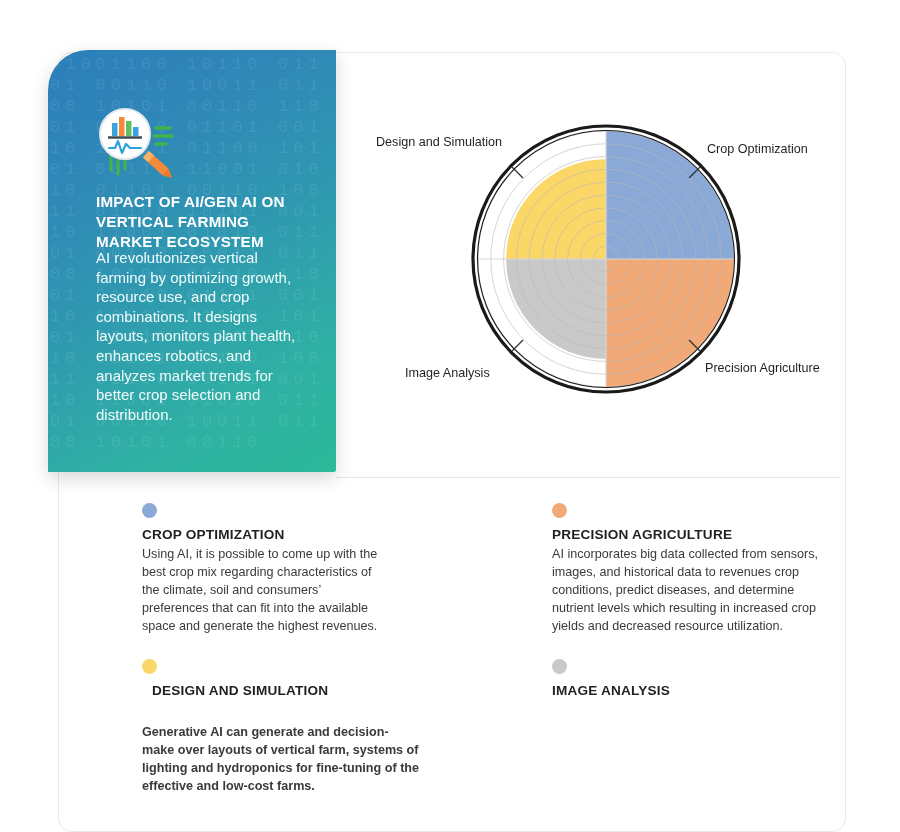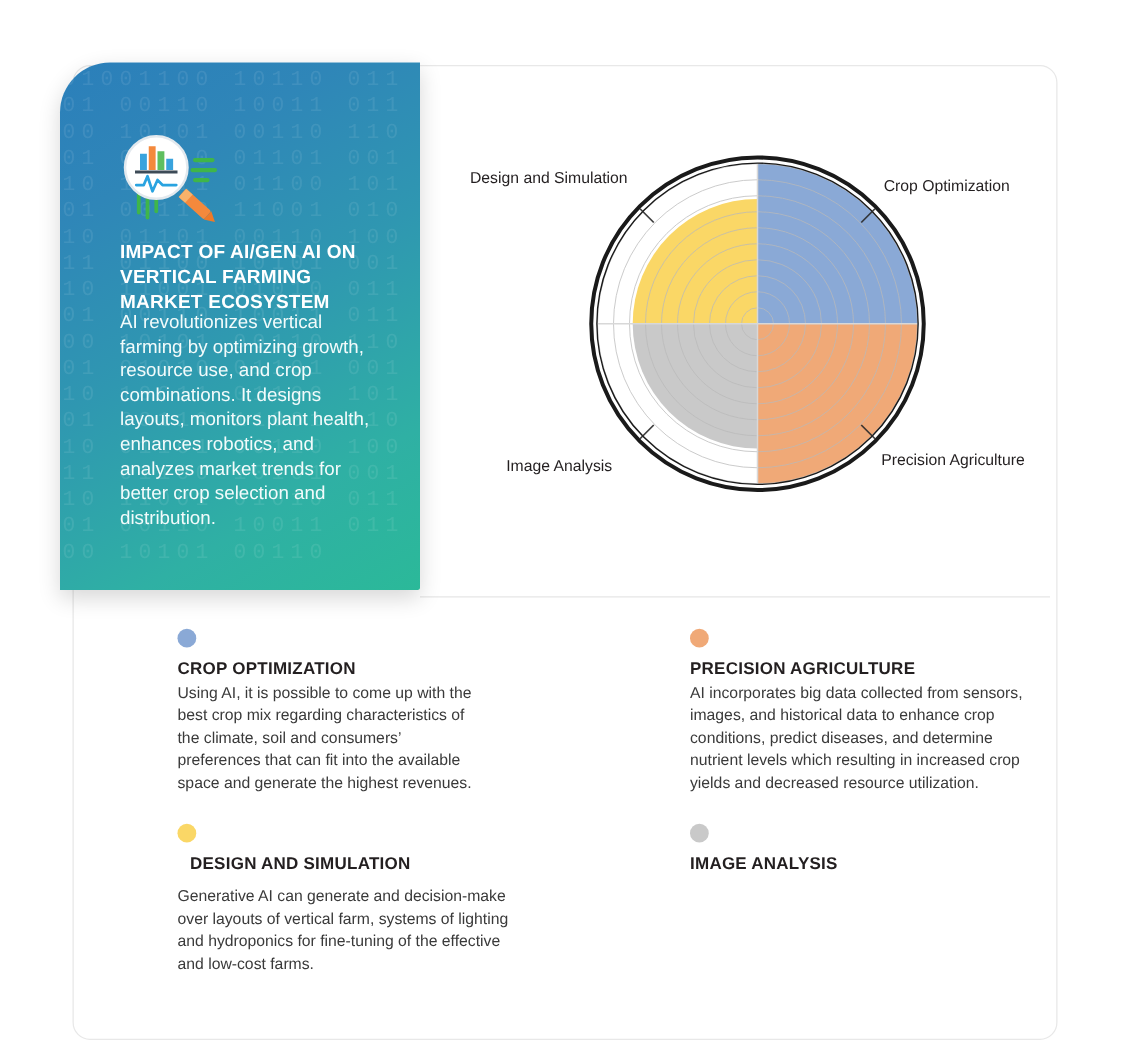--- a/index.html
+++ b/index.html
@@ -147,21 +147,21 @@
     margin-bottom: 3px;
   }
   .legend-desc {
     font-size: 12.6px;
     line-height: 18px;
     color: #3a3a3a;
   }
   .w-narrow .legend-desc { width: 240px; }
   .w-wide   .legend-desc { width: 282px; }
   .indent .legend-title { padding-left: 10px; }
-  .indent .legend-desc  { margin-top: 10px; width: 278px; }
+  .indent .legend-desc  { margin-top: 25px; width: 278px; font-weight: bold; }
 </style>
 </head>
 <body>
 
 <div id="root">
 
   <div class="outer-card"></div>
   <div class="divider"></div>
 
   <div class="left-panel">
@@ -256,21 +256,21 @@
 
     <div class="legend-item w-narrow">
       <div class="legend-dot" style="background:#8aa9d6"></div>
       <div class="legend-title">CROP OPTIMIZATION</div>
       <div class="legend-desc">Using AI, it is possible to come up with the best crop mix regarding characteristics of the climate, soil and consumers’ preferences that can fit into the available space and generate the highest revenues.</div>
     </div>
 
     <div class="legend-item w-wide">
       <div class="legend-dot" style="background:#f0a977"></div>
       <div class="legend-title">PRECISION AGRICULTURE</div>
-      <div class="legend-desc">AI incorporates big data collected from sensors, images, and historical data to enhance crop conditions, predict diseases, and determine nutrient levels which resulting in increased crop yields and decreased resource utilization.</div>
+      <div class="legend-desc">AI incorporates big data collected from sensors, images, and historical data to revenues crop conditions, predict diseases, and determine nutrient levels which resulting in increased crop yields and decreased resource utilization.</div>
     </div>
 
     <div class="legend-item indent">
       <div class="legend-dot" style="background:#fad766"></div>
       <div class="legend-title">DESIGN AND SIMULATION</div>
       <div class="legend-desc">Generative AI can generate and decision-make over layouts of vertical farm, systems of lighting and hydroponics for fine-tuning of the effective and low-cost farms.</div>
     </div>
 
     <div class="legend-item w-narrow">
       <div class="legend-dot" style="background:#c9c9c9"></div>

